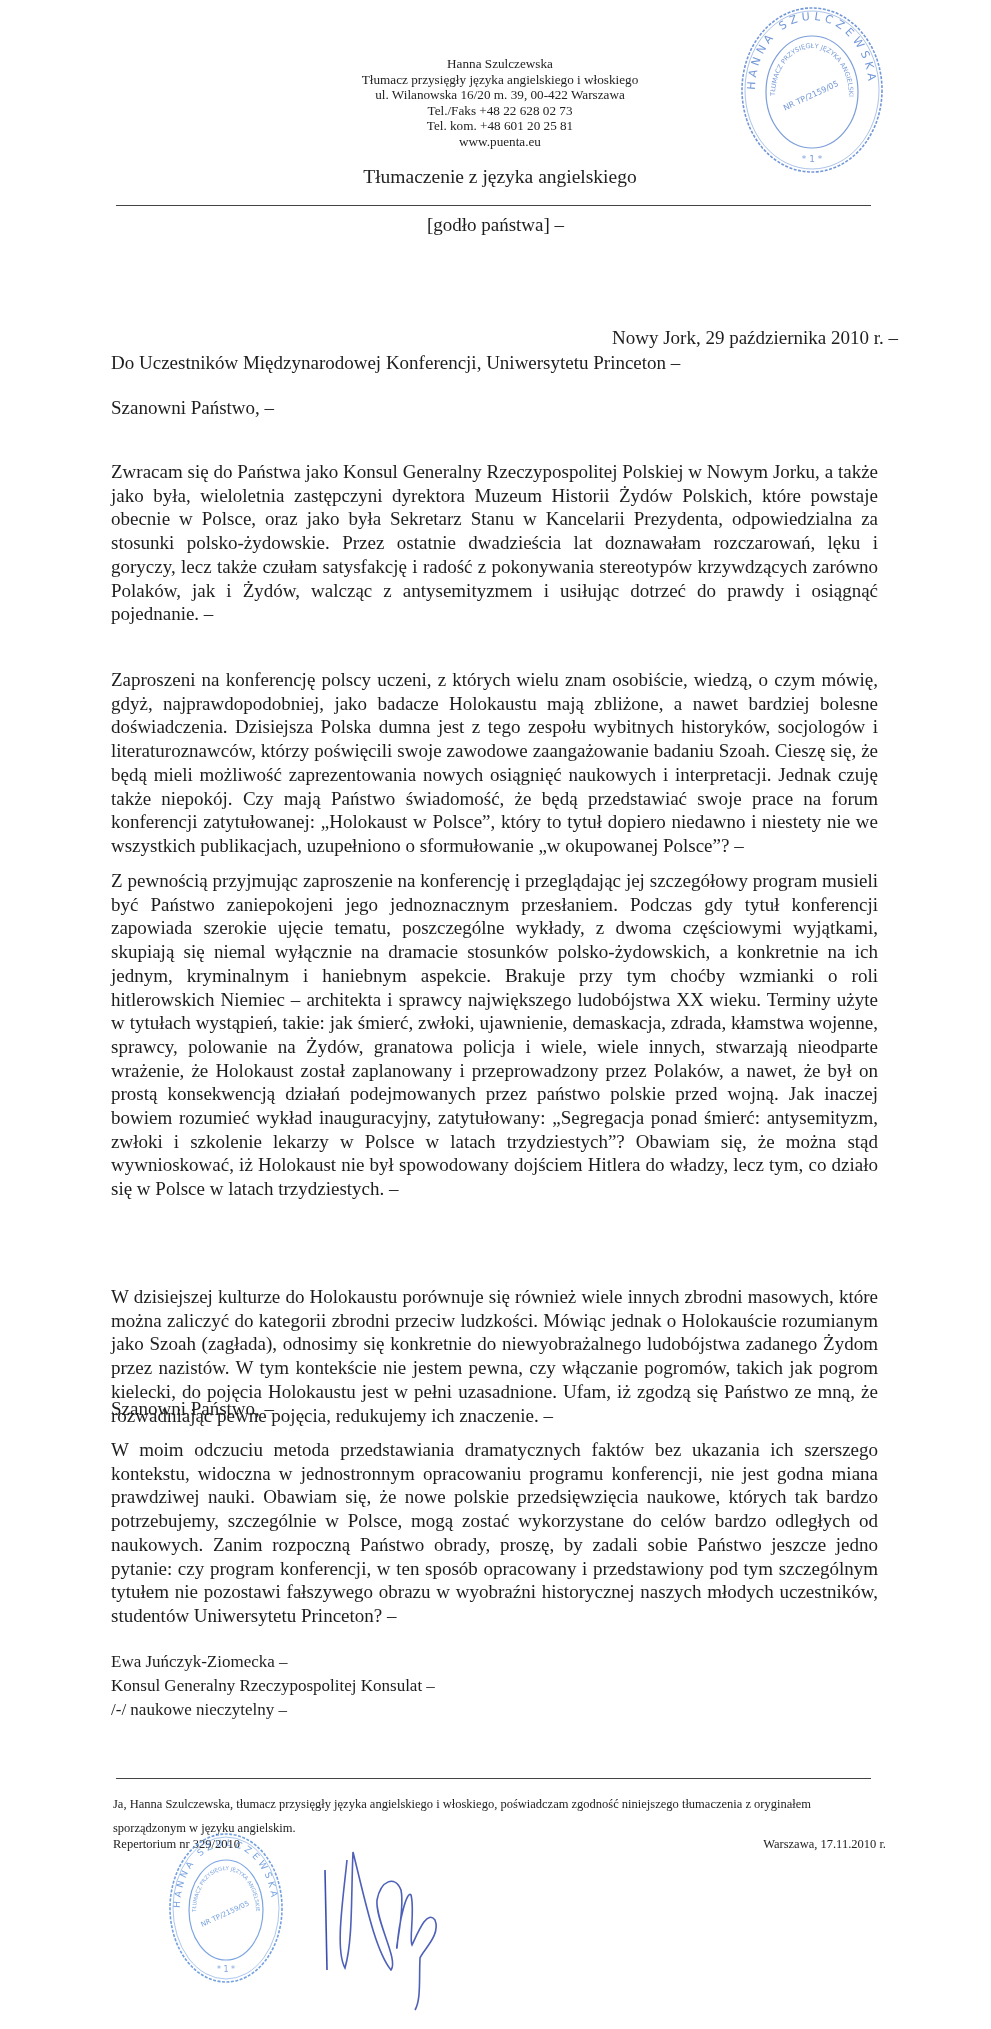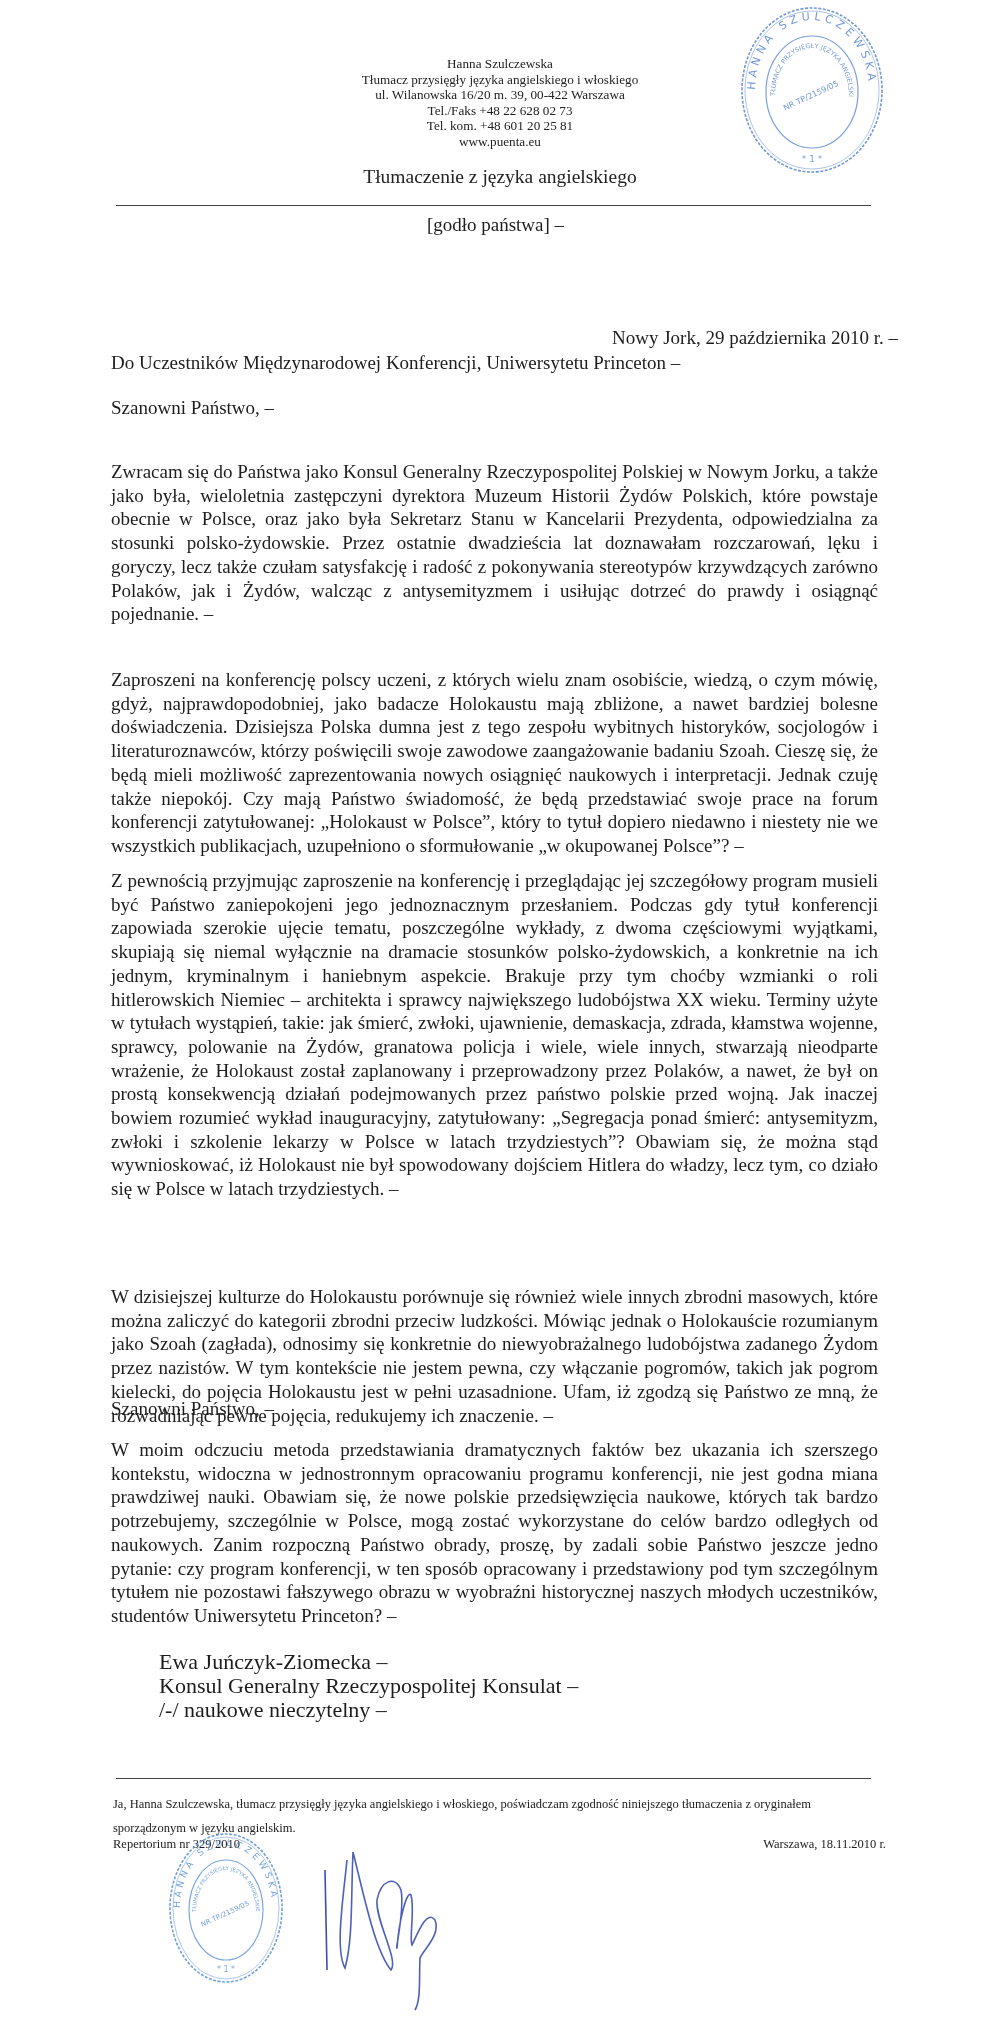--- a/index.html
+++ b/index.html
@@ -30,21 +30,21 @@
       position: absolute; left: 111px; width: 767px;
       font-size: 19px; line-height: 23.7px; text-align: justify; margin-top: 16px;
     }
     .p1 { top: 444px; }
     .p2 { top: 652px; }
     .p3 { top: 853px; }
     .p4 { top: 1269px; font-family: Liberation Serif, serif; }
     .salutation.second { top: 1398px; }
     .p5 { top: 1422px; }
     .signoff {
-      position: absolute; top: 1650px; left: 111px; font-size: 22px; line-height: 24px; margin-left: 48px;
+      position: absolute; top: 1650px; left: 111px; font-size: 17px; line-height: 24px;
     }
     .certification {
       position: absolute; top: 1792px; left: 113px; width: 770px;
       font-size: 12.5px; line-height: 24px; color: #222;
     }
     .repertorium { position: absolute; top: 1837px; left: 113px; font-size: 12.5px; color: #222; }
     .cert-date { position: absolute; top: 1837px; right: 105px; font-size: 12.5px; color: #222; }
     .stamp { position: absolute; }
     .stamp.top { top: 4px; left: 737px; width: 150px; height: 172px; }
     .stamp.bottom { top: 1830px; left: 166px; width: 120px; height: 155px; }
@@ -105,21 +105,21 @@
 <div class="signoff">
   <div>Ewa Juńczyk-Ziomecka –</div>
   <div>Konsul Generalny Rzeczypospolitej Konsulat –</div>
   <div>/-/ naukowe nieczytelny –</div>
 </div>
 
 <div class="rule bottom"></div>
 
 <div class="certification">Ja, Hanna Szulczewska, tłumacz przysięgły języka angielskiego i włoskiego, poświadczam zgodność niniejszego tłumaczenia z oryginałem sporządzonym w języku angielskim.</div>
 <div class="repertorium">Repertorium nr 329/2010</div>
-<div class="cert-date">Warszawa, 18.11.2010 r.</div>
+<div class="cert-date">Warszawa, 17.11.2010 r.</div>
 
 <svg class="stamp bottom" viewBox="0 0 120 155">
   <defs>
     <path id="stampOuterBottom" d="M 14 78 A 46 62 0 1 1 106 78" fill="none"></path>
     <path id="stampInnerBottom" d="M 30 82 A 30 42 0 1 1 90 82" fill="none"></path>
   </defs>
   <ellipse cx="60" cy="78" rx="56" ry="74" fill="none" stroke="#5b8fd8" stroke-width="1.6" stroke-dasharray="3 1.5" opacity="0.85"></ellipse>
   <ellipse cx="60" cy="78" rx="53" ry="71" fill="none" stroke="#6a9ade" stroke-width="0.8" opacity="0.7"></ellipse>
   <ellipse cx="60" cy="80" rx="37" ry="50" fill="none" stroke="#5b8fd8" stroke-width="1.2" opacity="0.8"></ellipse>
   <text font-family="DejaVu Sans, sans-serif" font-size="9" fill="#5b8fd8" letter-spacing="3.5" opacity="0.85">

